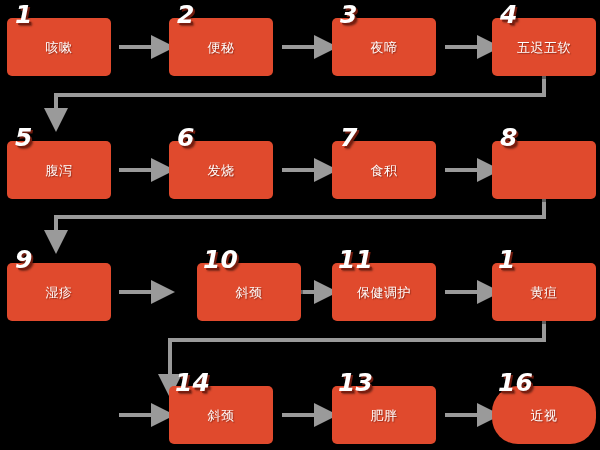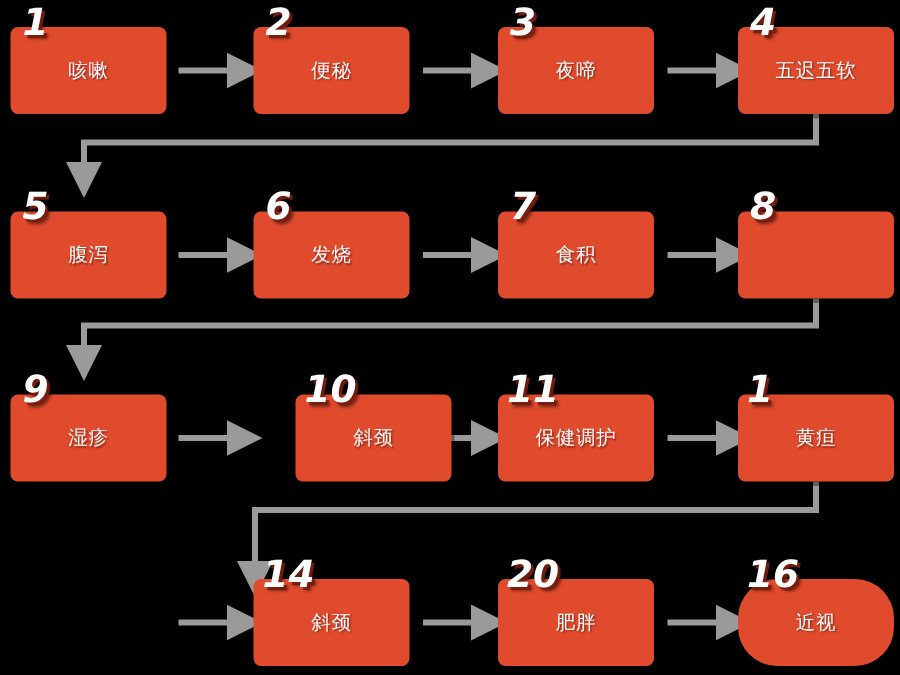--- a/index.html
+++ b/index.html
@@ -180,21 +180,21 @@
   <div class="node" style="left:492px; top:263px;">
     <div class="node-num wide">1</div>
     <div class="node-label">黄疸</div>
   </div>
 
   <div class="node" style="left:169px; top:386px;">
     <div class="node-num wide">14</div>
     <div class="node-label">斜颈</div>
   </div>
   <div class="node" style="left:332px; top:386px;">
-    <div class="node-num wide">20</div>
+    <div class="node-num wide">13</div>
     <div class="node-label">肥胖</div>
   </div>
   <div class="node" style="left:492px; top:386px;border-radius:26px;">
     <div class="node-num wide">16</div>
     <div class="node-label">近视</div>
   </div>
 
 </div>
 
 </body></html>

